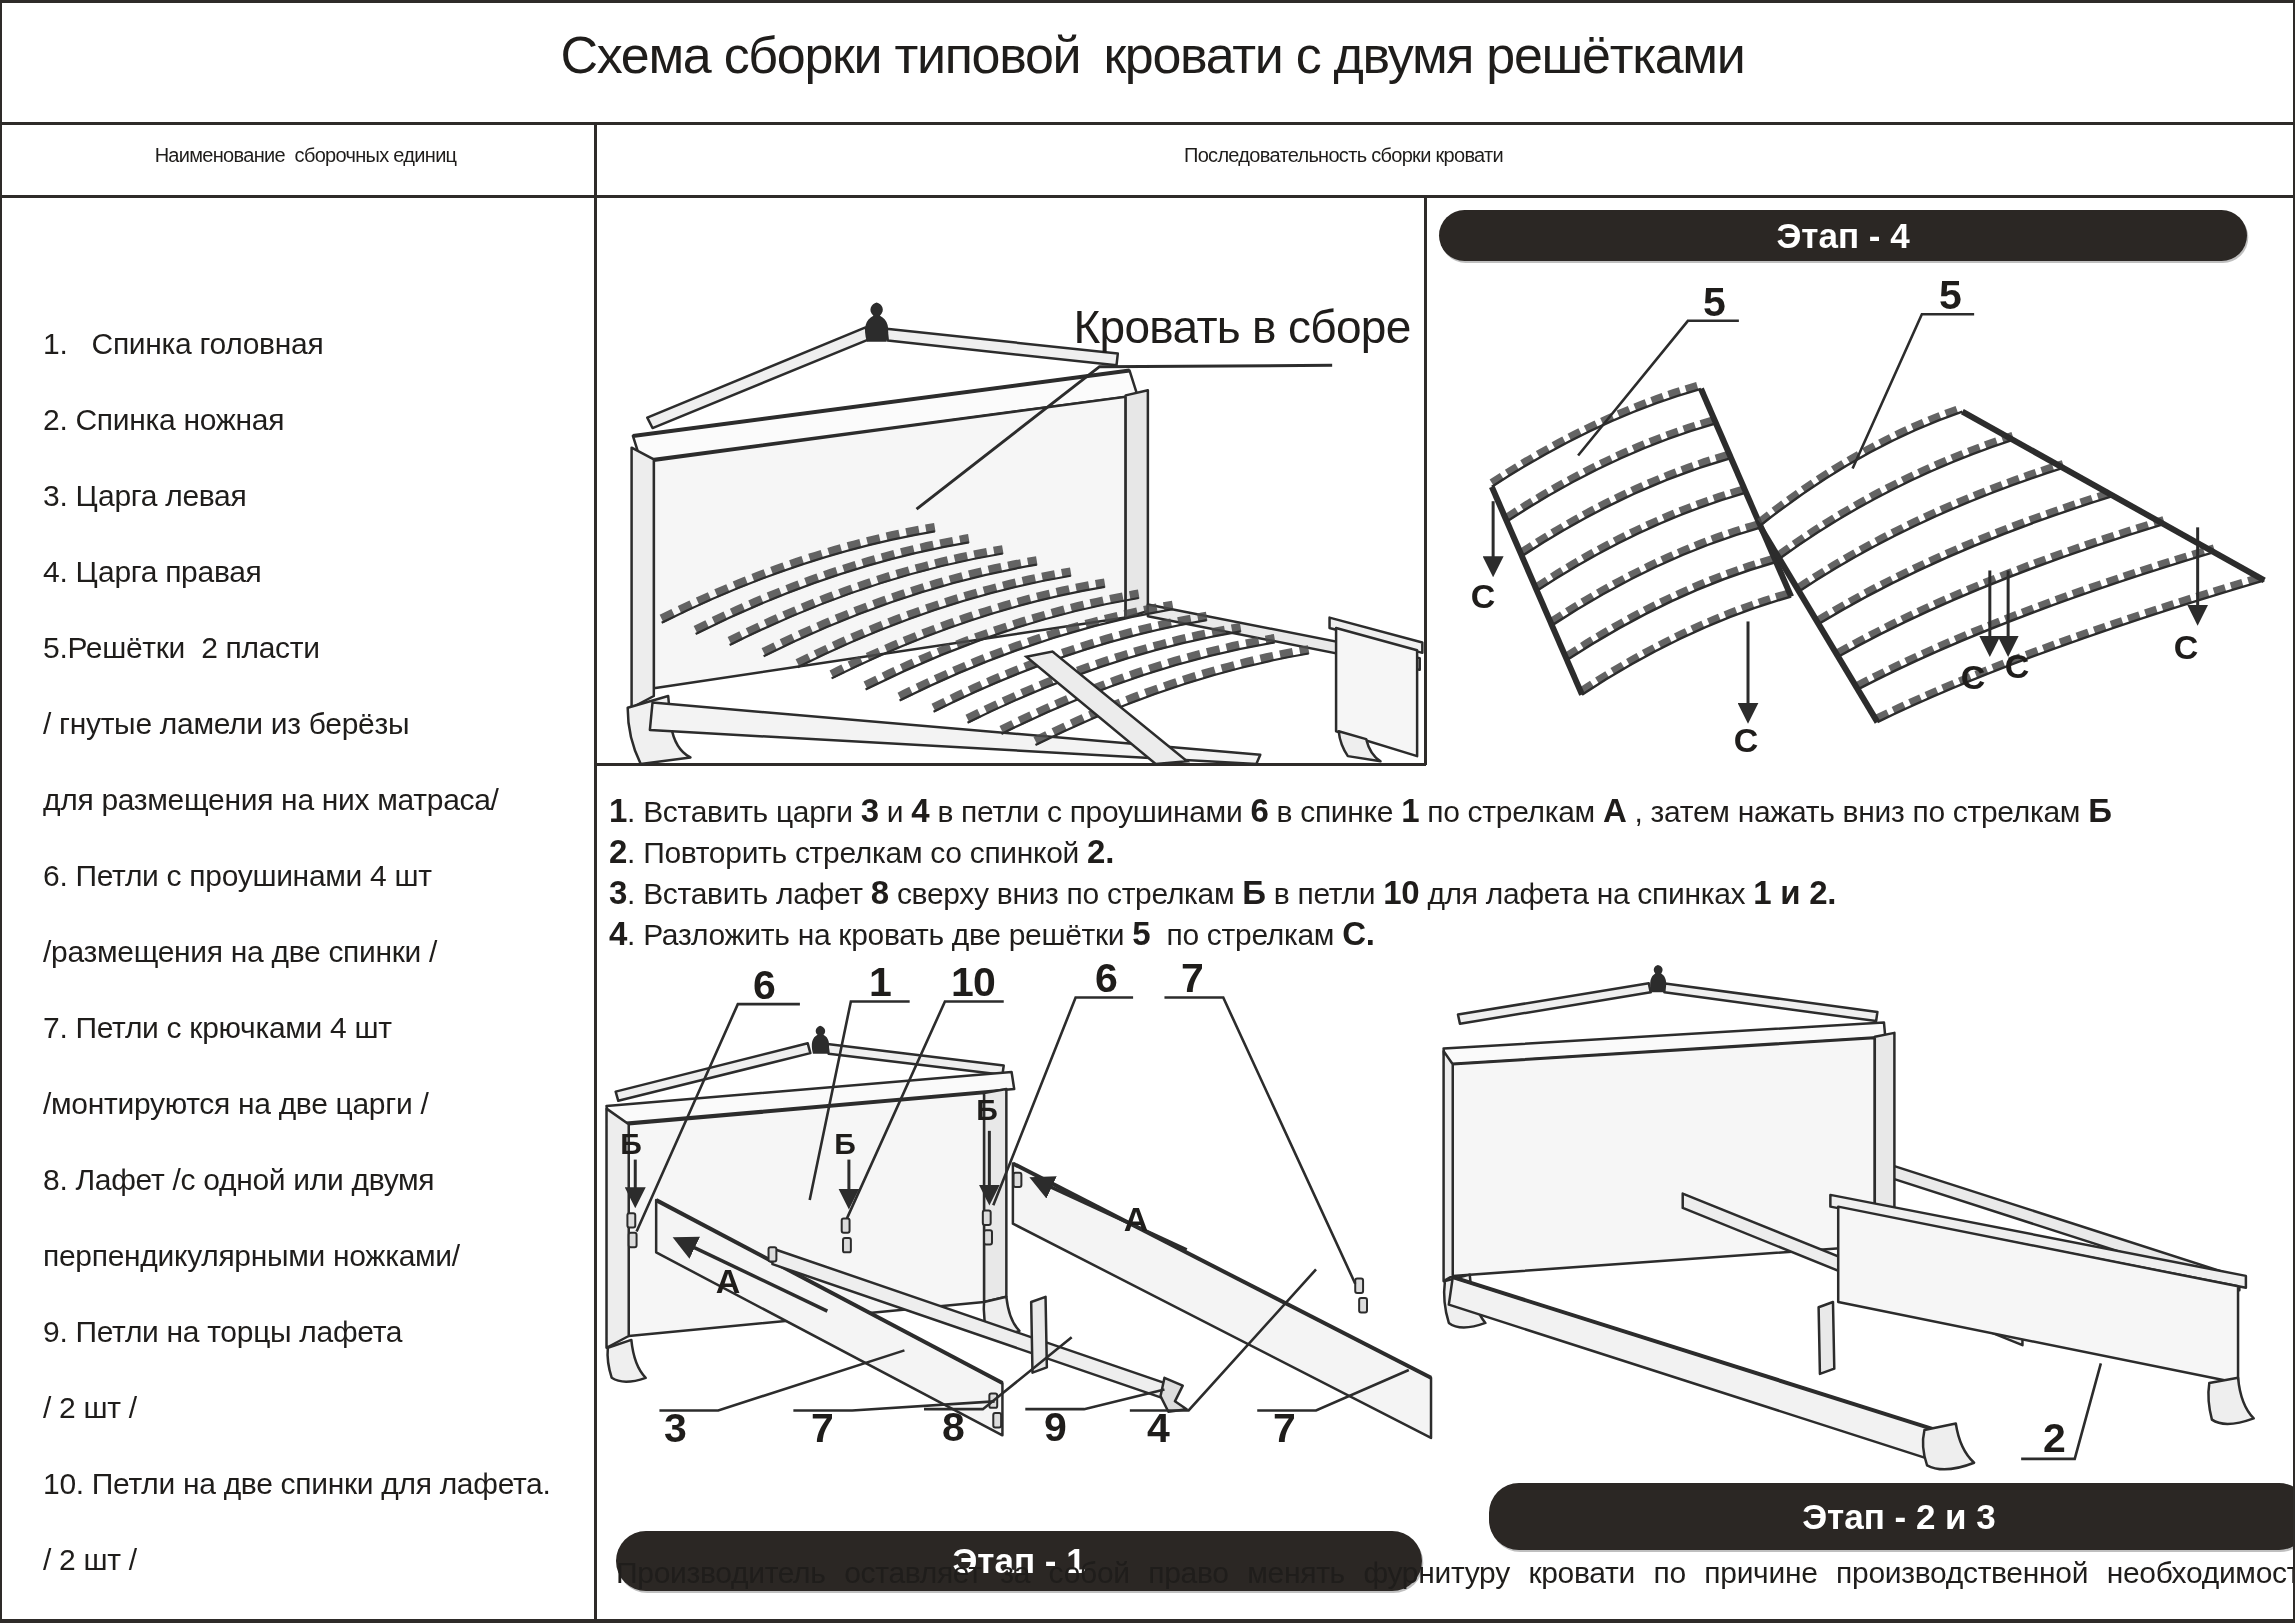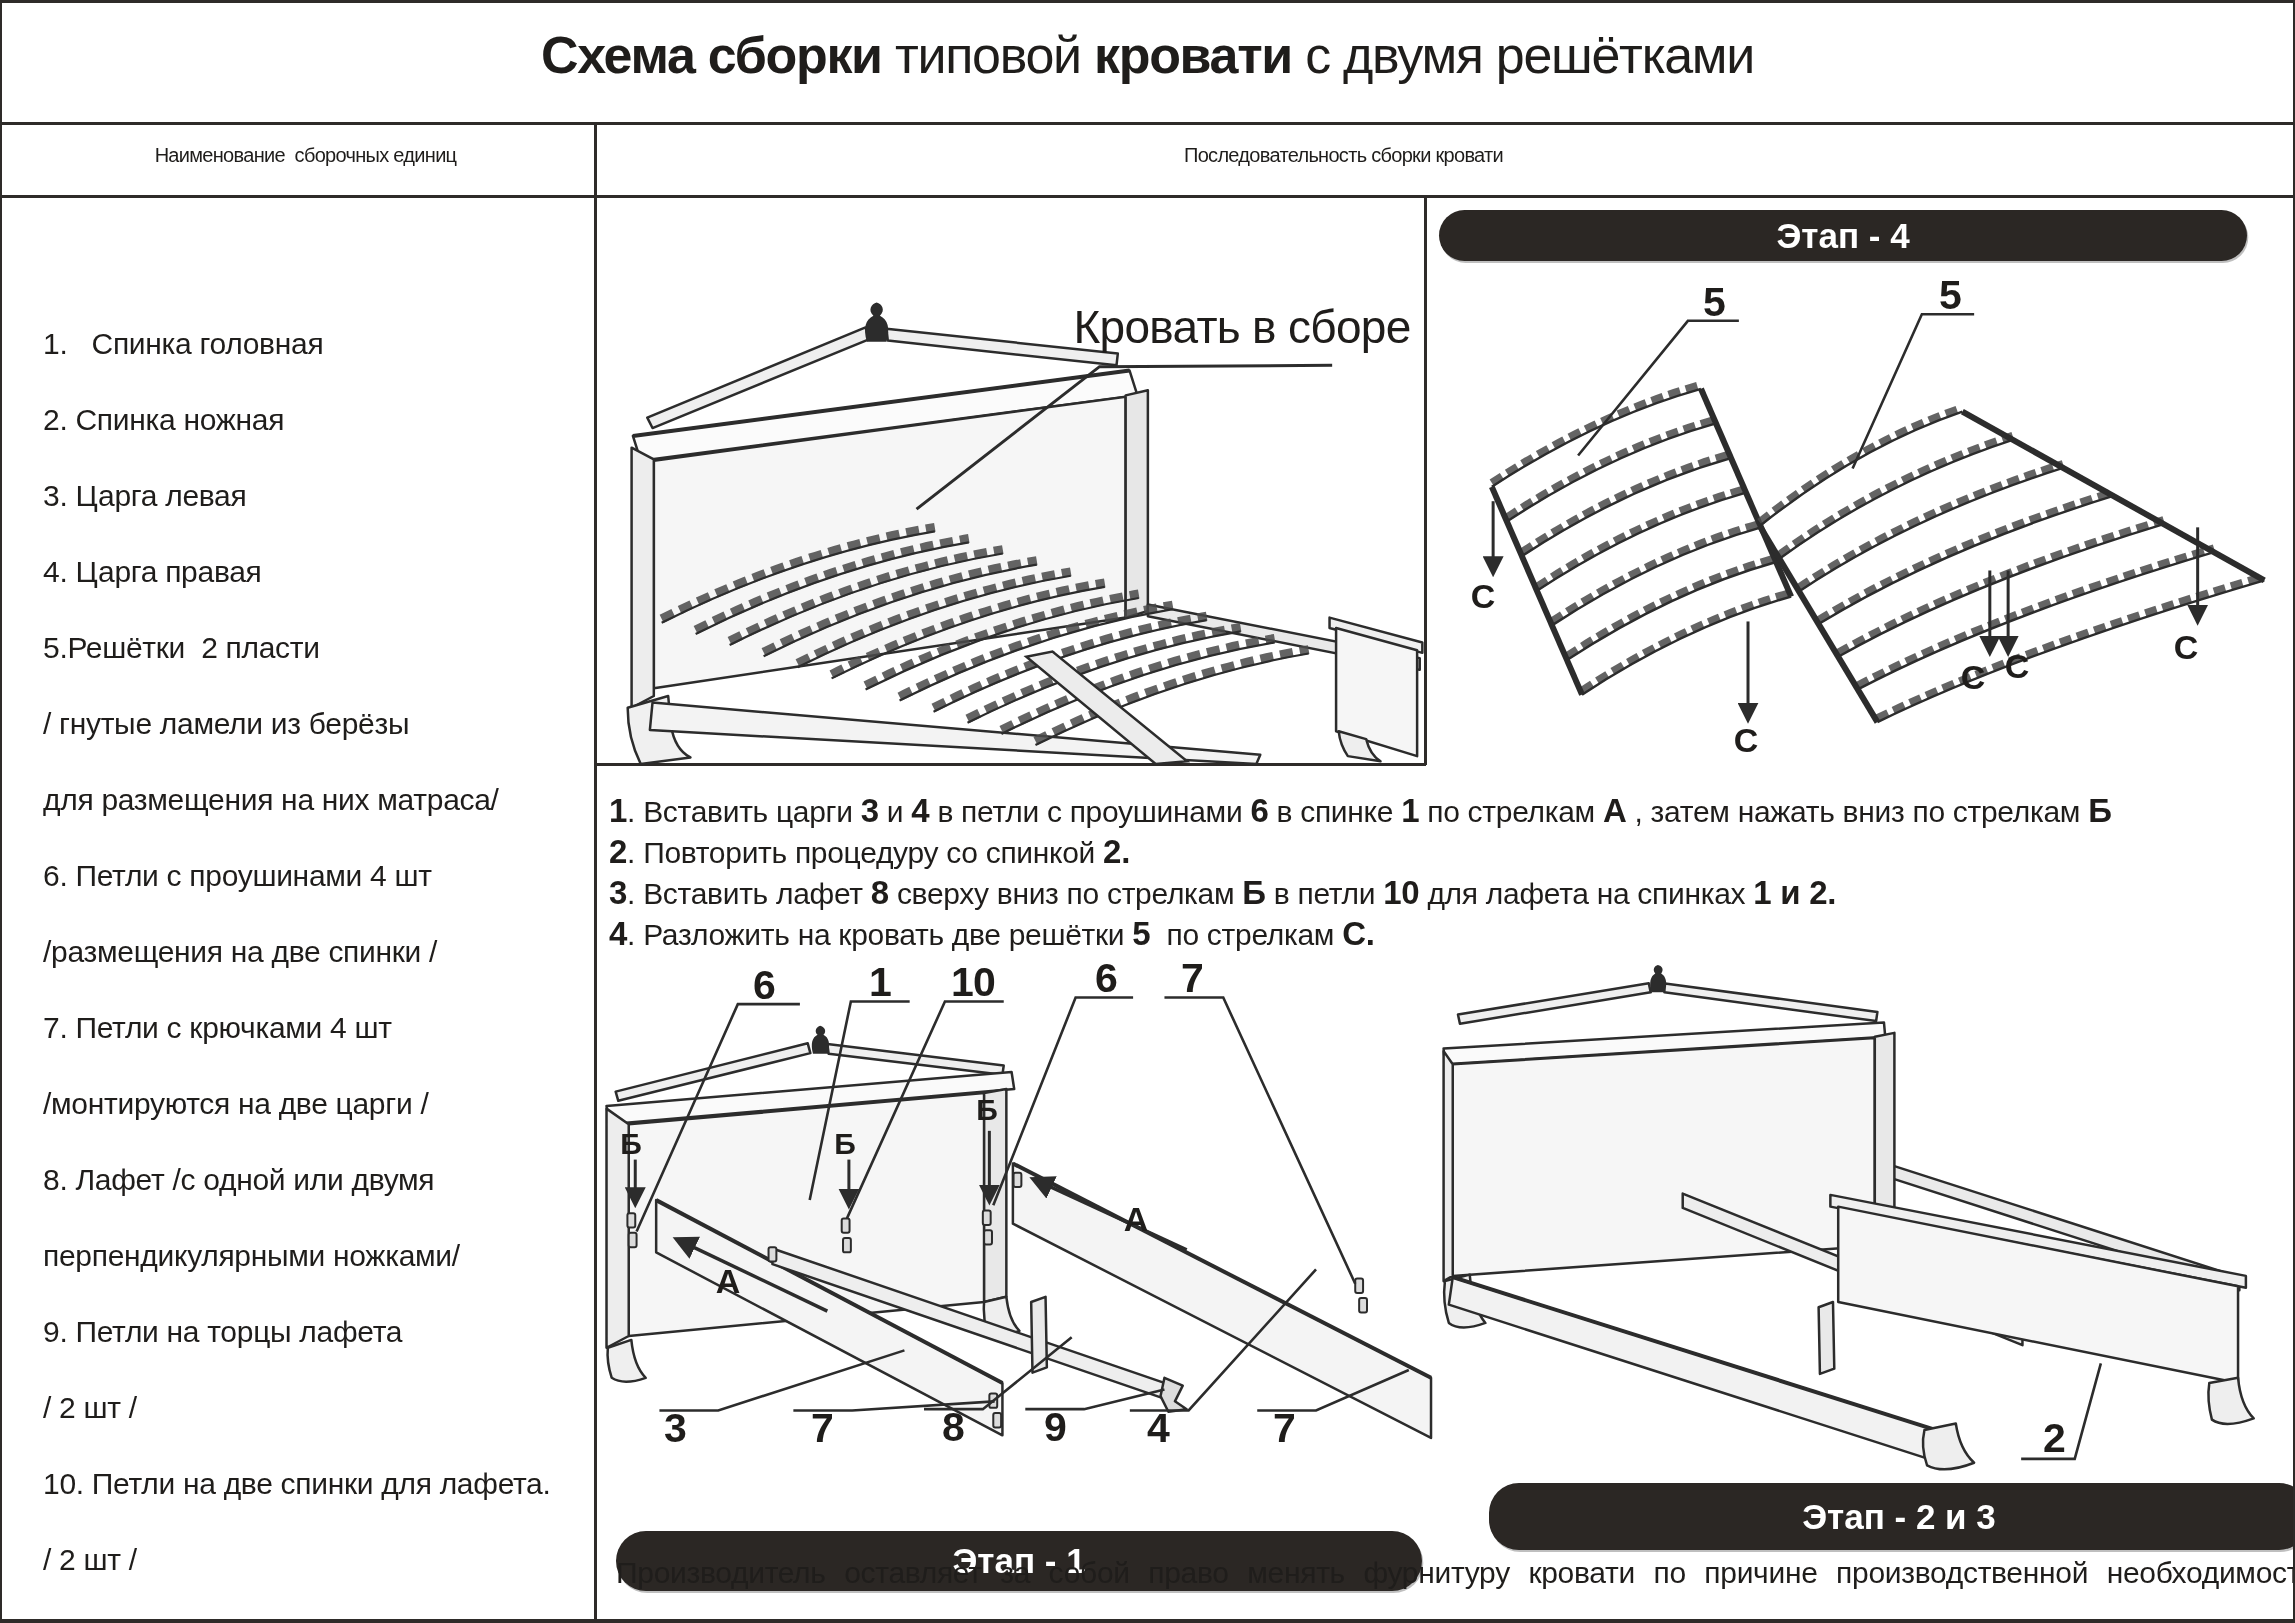--- a/index.html
+++ b/index.html
@@ -7,21 +7,21 @@
     position:relative;width:2295px;height:1624px;background:#fff;
     font-family:"Liberation Sans",sans-serif;color:#1f1d1b;overflow:hidden;
     border-top:3.3px solid #2e2b29;border-bottom:5.2px solid #2e2b29;
     border-left:2px solid #2e2b29;border-right:2px solid #2e2b29;box-sizing:border-box;
   }
   .hline,.vline{position:absolute;background:#2e2b29;}
   .hline{height:2.6px;}
   .vline{width:2.6px;}
   .title{position:absolute;top:22px;left:0;width:100%;text-align:center;
     font-size:52px;letter-spacing:-1.3px;white-space:nowrap;}
-  .title .b{font-weight:bold;}
+  .title .b{font-weight:normal;margin-left:10px;}
   .hdr{position:absolute;font-size:20px;letter-spacing:-0.7px;text-align:center;white-space:nowrap;}
   .parts{position:absolute;left:41px;top:282px;width:549px;font-size:30px;line-height:34px;letter-spacing:-0.3px;}
   .parts .item{margin-bottom:35px;}
   .parts .item div{white-space:nowrap;margin-top:42px;}
   .ins{position:absolute;left:607px;top:788px;width:1680px;font-size:30px;line-height:40px;letter-spacing:-0.3px;}
   .ins .line{white-space:nowrap;}
   .ins .bb{font-weight:bold;font-size:33px;}
   .banner{position:absolute;background:#2b2724;border-radius:30px;color:#ffffff;
     display:flex;align-items:center;justify-content:center;
     font-size:35px;font-weight:bold;letter-spacing:0px;
@@ -211,21 +211,21 @@
   <div class="co" style="left:1712px;top:299px;">5</div>
   <div class="co" style="left:1948px;top:292px;">5</div>
   <div class="co-letter" style="left:1481px;top:593px;font-size:34px;">С</div>
   <div class="co-letter" style="left:1744px;top:737px;font-size:34px;">С</div>
   <div class="co-letter" style="left:1971px;top:674px;font-size:34px;">С</div>
   <div class="co-letter" style="left:2015px;top:663px;font-size:34px;">С</div>
   <div class="co-letter" style="left:2184px;top:644px;font-size:34px;">С</div>
 
   <div class="ins">
     <div class="line"><span class="bb">1</span><span>. Вставить царги </span><span class="bb">3</span><span> и </span><span class="bb">4</span><span> в петли с проушинами </span><span class="bb">6</span><span> в спинке </span><span class="bb">1</span><span> по стрелкам </span><span class="bb">А</span><span> , затем нажать вниз по стрелкам </span><span class="bb">Б</span></div>
-    <div class="line"><span class="bb">2</span><span>. Повторить процедуру со спинкой </span><span class="bb">2.</span></div>
+    <div class="line"><span class="bb">2</span><span>. Повторить стрелкам со спинкой </span><span class="bb">2.</span></div>
     <div class="line"><span class="bb">3</span><span>. Вставить лафет </span><span class="bb">8</span><span> сверху вниз по стрелкам </span><span class="bb">Б</span><span> в петли </span><span class="bb">10</span><span> для лафета на спинках </span><span class="bb">1 и 2.</span></div>
     <div class="line"><span class="bb">4</span><span>. Разложить на кровать две решётки </span><span class="bb">5</span><span>&nbsp; по стрелкам </span><span class="bb">С.</span></div>
   </div>
 
   <svg style="left:595px;top:941px;" width="837" height="539" viewBox="0 0 1280 825">
     <defs>
       <marker id="ah1" viewBox="0 0 10 10" refX="8" refY="5" markerWidth="7" markerHeight="7" orient="auto-start-reverse">
           <path d="M0,0 L10,5 L0,10 Z" fill="#2c2c2c"></path>
         </marker>
     </defs>

